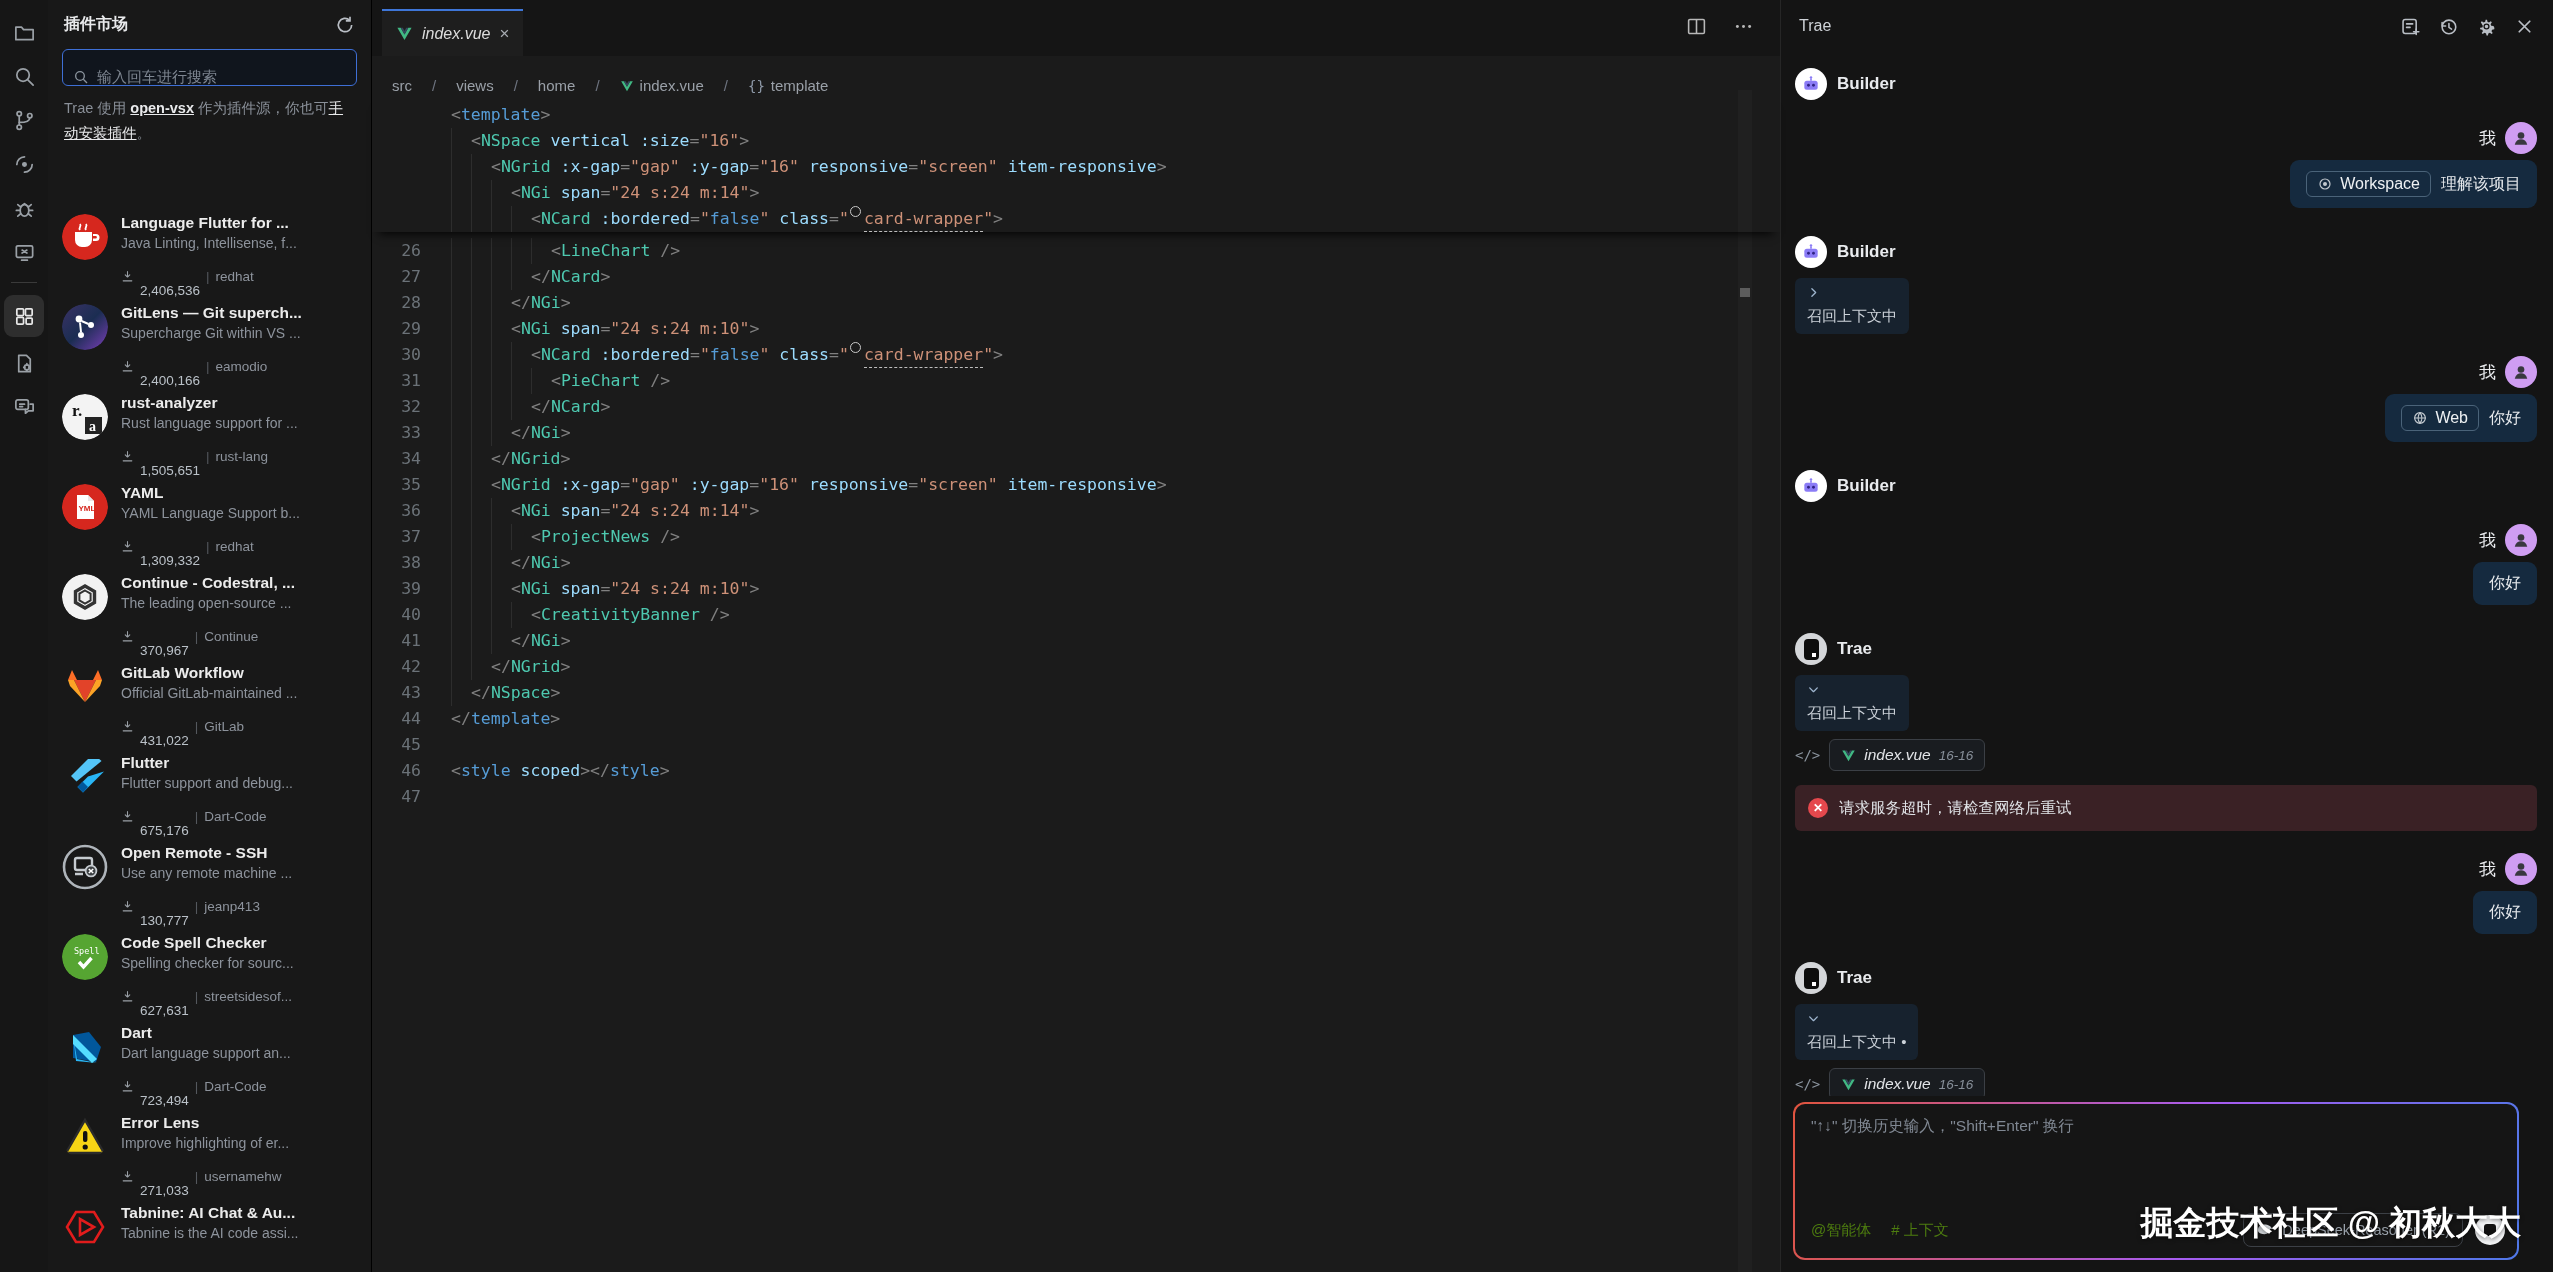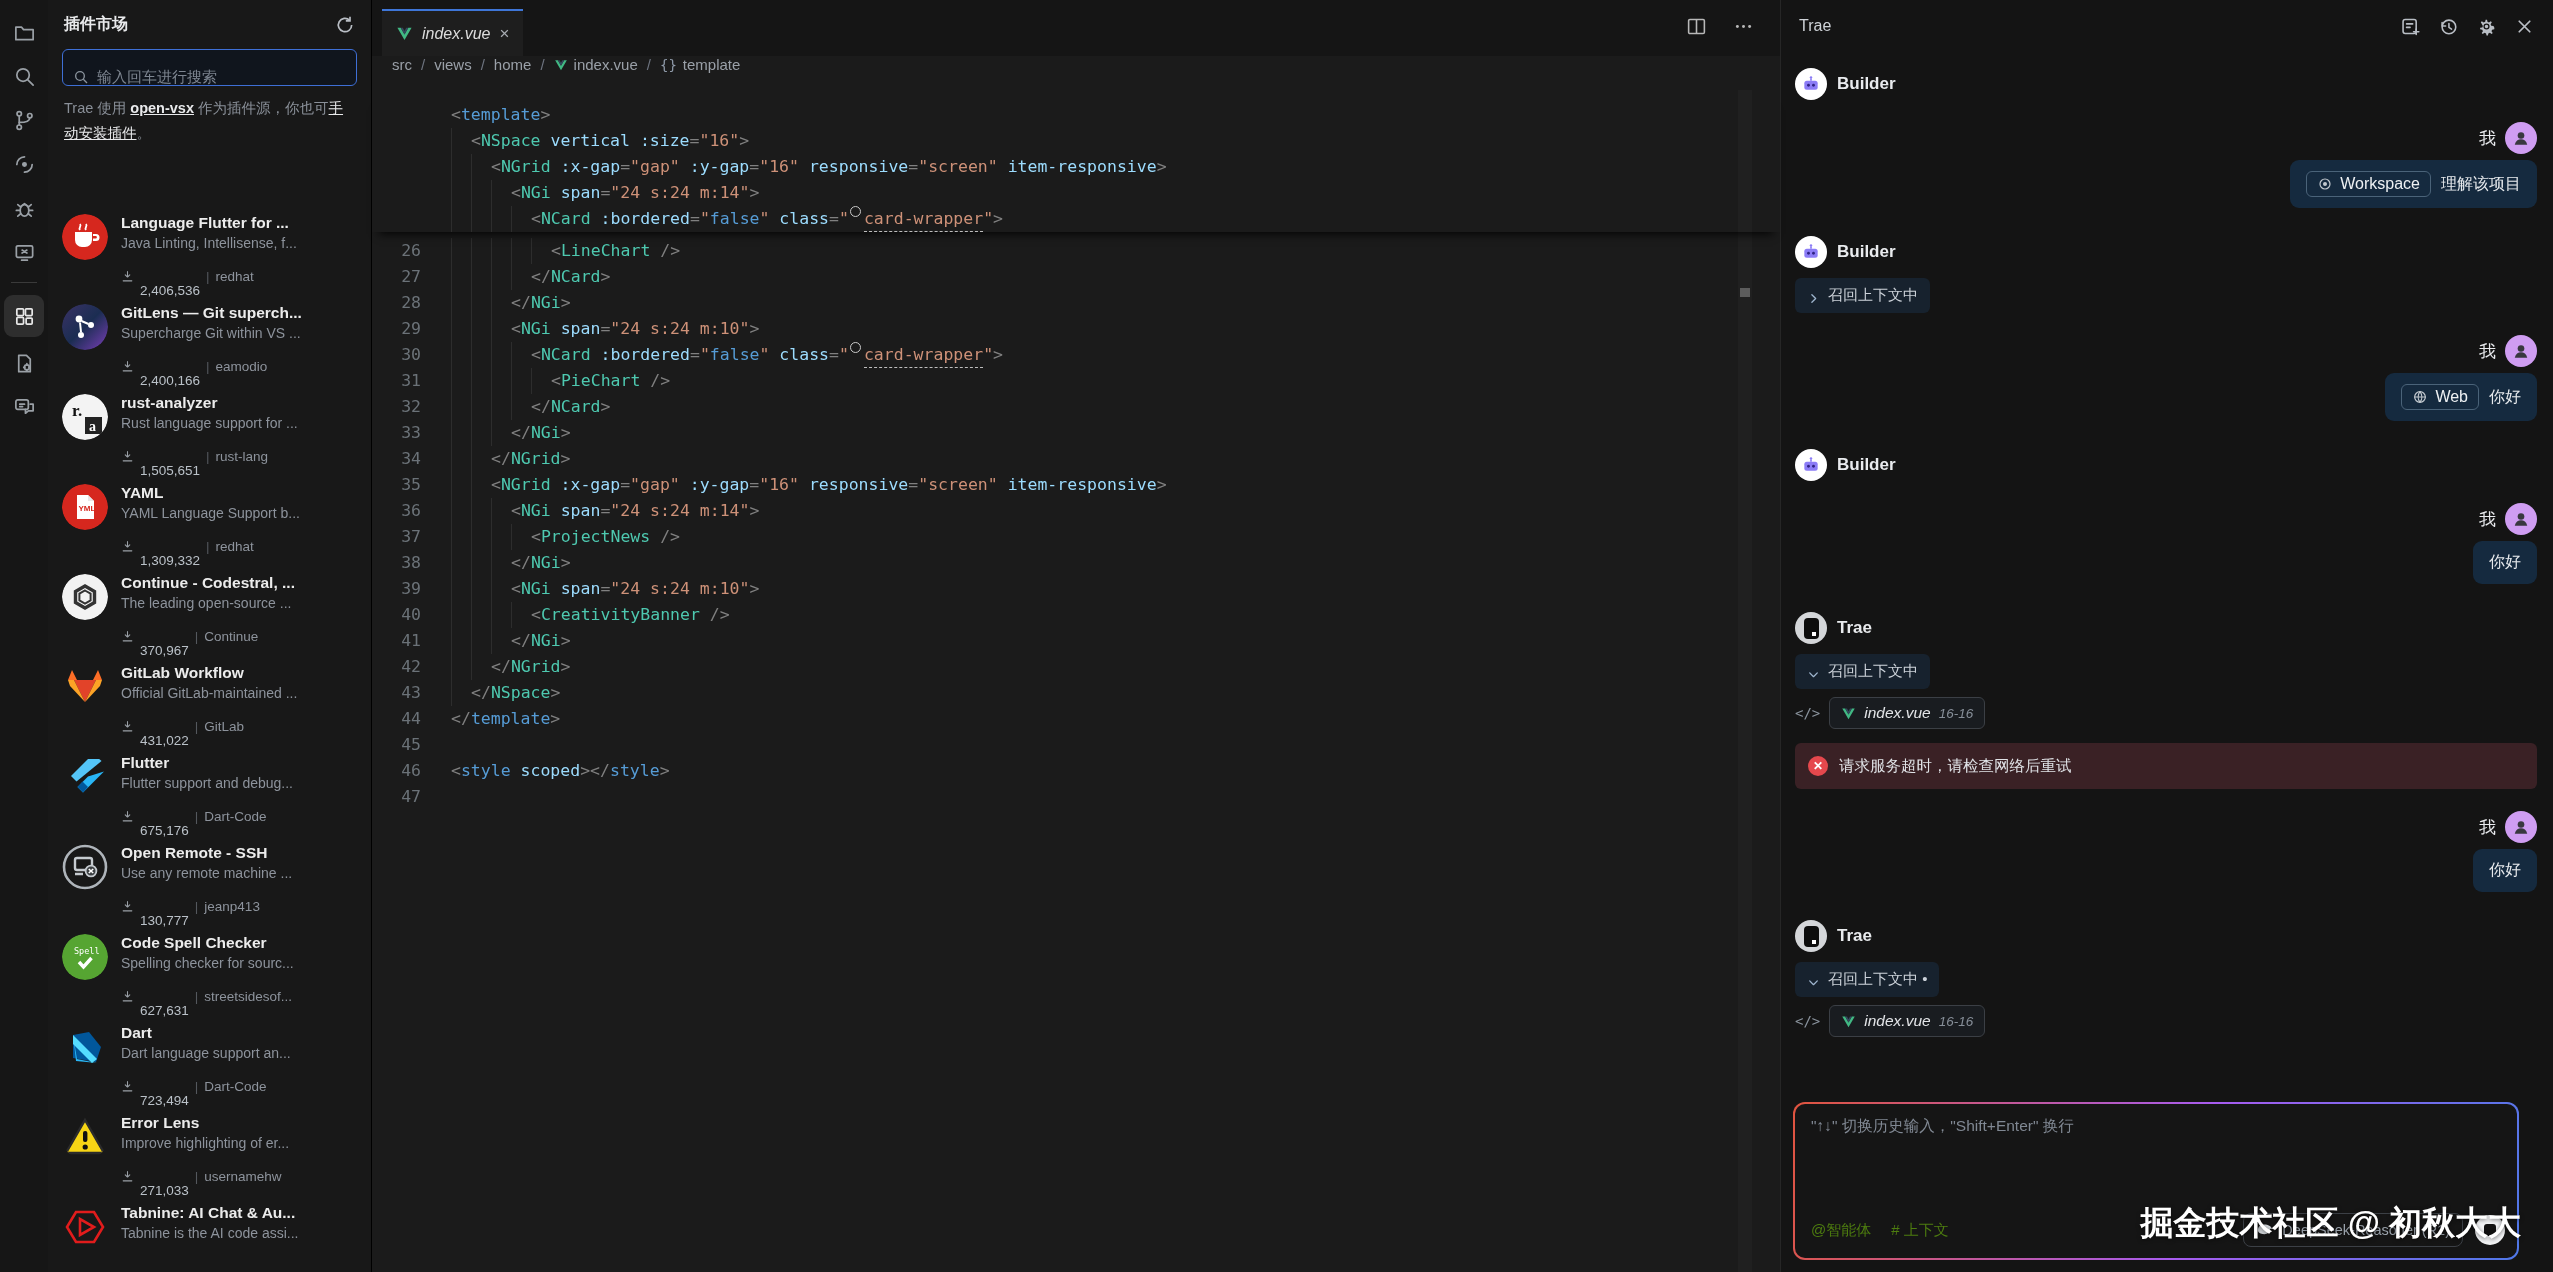--- a/index.html
+++ b/index.html
@@ -46,21 +46,21 @@
   
   #editor { left:372px; width:1408px; background:#1b1b1b; }
   .tabstrip { height:56px; background:#151515; display:flex; align-items:flex-end; position:relative; }
   .tab { margin-left:10px; height:47px; background:#1e1e1e; border-top:2px solid #3e76d8;
     display:flex; align-items:center; padding:0 14px; gap:9px; cursor:pointer; }
   .tab .vico { width:17px; height:17px; }
   .tab-label { font-size:16px; font-style:italic; color:#dcdcdc; }
   .tab-close { color:#a9adb3; font-size:17px; line-height:1; cursor:pointer; }
   .strip-icons { position:absolute; right:26px; top:16px; display:flex; gap:26px; color:#b8b8b8; }
   .strip-icons svg { width:21px; height:21px; cursor:pointer; }
-  .breadcrumbs { height:38px; display:flex; align-items:flex-start; padding-left:20px; font-size:15px; color:#9aa0a8; gap:9px; }
+  .breadcrumbs { height:38px; display:flex; align-items:flex-end; padding-left:20px; font-size:15px; color:#9aa0a8; gap:20px; }
   .bc-sep { color:#6e7480; }
   .bc-item { display:flex; align-items:center; gap:6px; cursor:pointer; }
   .bc-item .vico { width:14px; height:14px; }
   .bc-braces { font-family:"DejaVu Sans Mono", monospace; color:#8e99a8; font-size:14px; }
 
   .codewrap { position:relative; font-family:"DejaVu Sans Mono", monospace; font-size:16.5px; }
   .cline { height:26px; line-height:26px; display:flex; white-space:pre; }
   .ln { width:49px; text-align:right; color:#6b7278; flex:0 0 auto; }
   .ctext { padding-left:30px; display:flex; }
   .ind { background:repeating-linear-gradient(to right,#2d2d2d 0 1px,transparent 1px 20px); flex:0 0 auto; }
@@ -90,22 +90,22 @@
   .av-trae .phone::after { content:""; position:absolute; right:3px; bottom:3px; width:4px; height:4px; background:#fff; }
   .av-user { background:#cf9df2; }
   .m-user { margin-top:22px; }
   .u-row { display:flex; justify-content:flex-end; align-items:center; gap:9px; }
   .u-label { font-size:17px; color:#e9ebee; }
   .u-bubble-row { display:flex; justify-content:flex-end; margin-top:6px; }
   .bubble { background:#152a3f; border-radius:9px; padding:11px 16px; font-size:16px; color:#e7eaed; display:flex; align-items:center; gap:10px; }
   .btag { display:inline-flex; align-items:center; gap:7px; border:1px solid #4a6379; border-radius:6px; padding:3px 10px; color:#eef1f3; }
   .btag svg { width:16px; height:16px; color:#c3c9cf; }
   .m-chip { margin-top:10px; }
-  .chip { display:inline-flex; align-items:flex-end; gap:8px; background:#17222e; border-radius:6px; padding:8px 12px;
-    font-size:15px; color:#ccd2d9; cursor:pointer; }
+  .chip { display:inline-flex; align-items:flex-start; gap:8px; background:#17222e; border-radius:6px; padding:8px 12px;
+    font-size:15px; color:#ccd2d9; cursor:pointer;flex-direction:column; }
   .chip svg { width:13px; height:13px; color:#9fb6cf; }
   .m-file { margin-top:8px; display:flex; align-items:center; gap:9px; }
   .code-glyph { font-family:"DejaVu Sans Mono", monospace; font-size:14px; color:#8b949e; }
   .fchip { display:inline-flex; align-items:center; gap:8px; border:1px solid #3b3f45; background:#191c20; border-radius:6px; padding:6px 11px; cursor:pointer; }
   .fchip .vico { width:15px; height:15px; }
   .fname { font-size:15.5px; font-style:italic; color:#e3e5e8; }
   .frange { font-size:13.5px; font-style:italic; color:#868e98; }
   .m-error { margin-top:14px; background:#3a2125; border-radius:6px; height:46px; display:flex; align-items:center; gap:11px; padding:0 13px; }
   .err-ico { width:20px; height:20px; border-radius:50%; background:#e5484d; color:#fff; display:flex; align-items:center; justify-content:center; font-size:12px; font-weight:bold; flex:0 0 auto; }
   .err-text { font-size:15.5px; color:#e0e3e7; }

